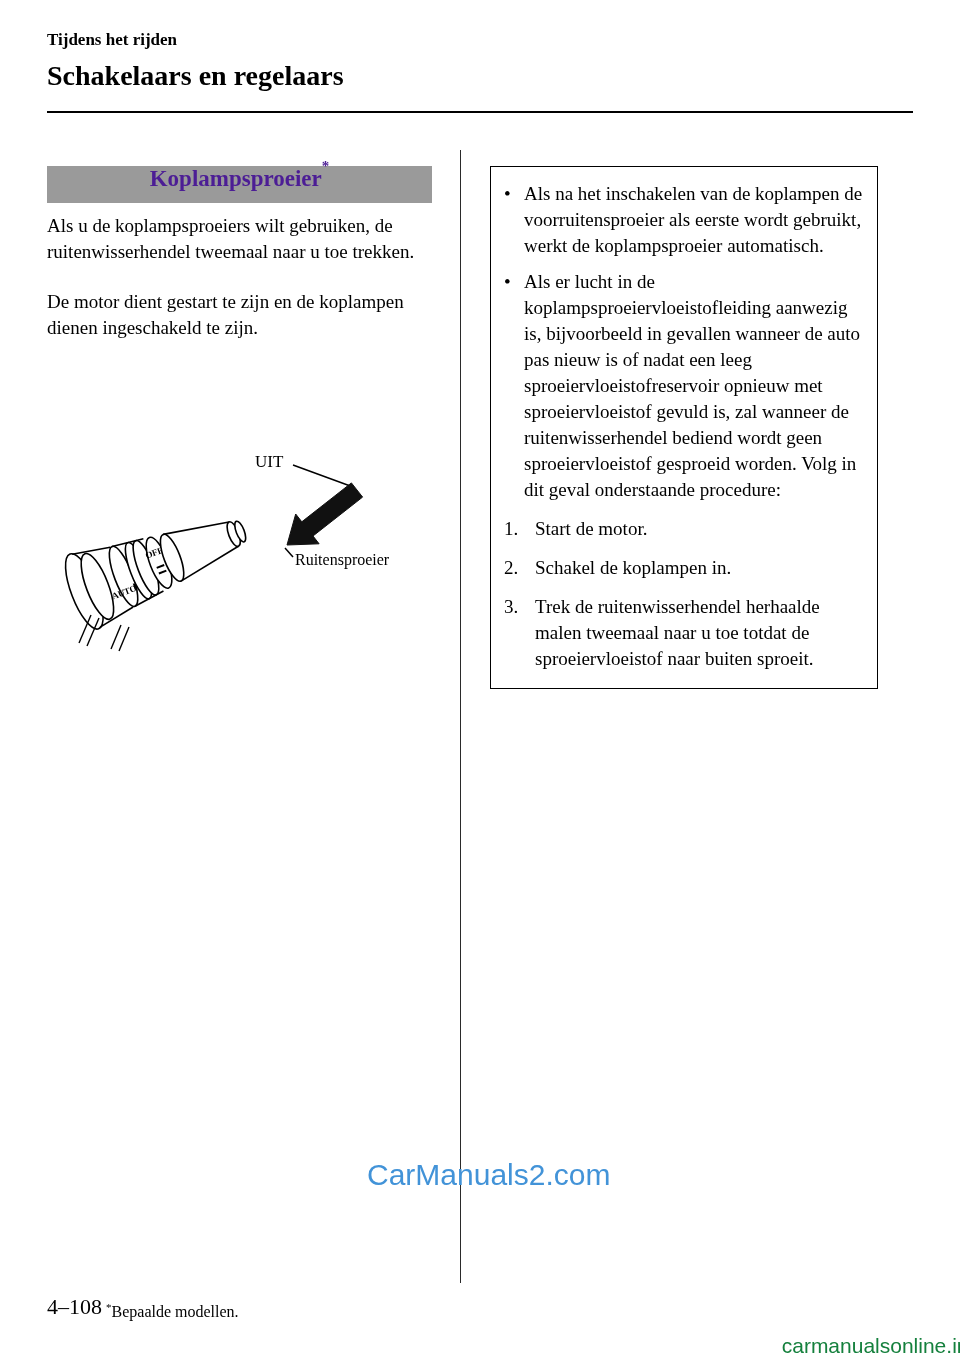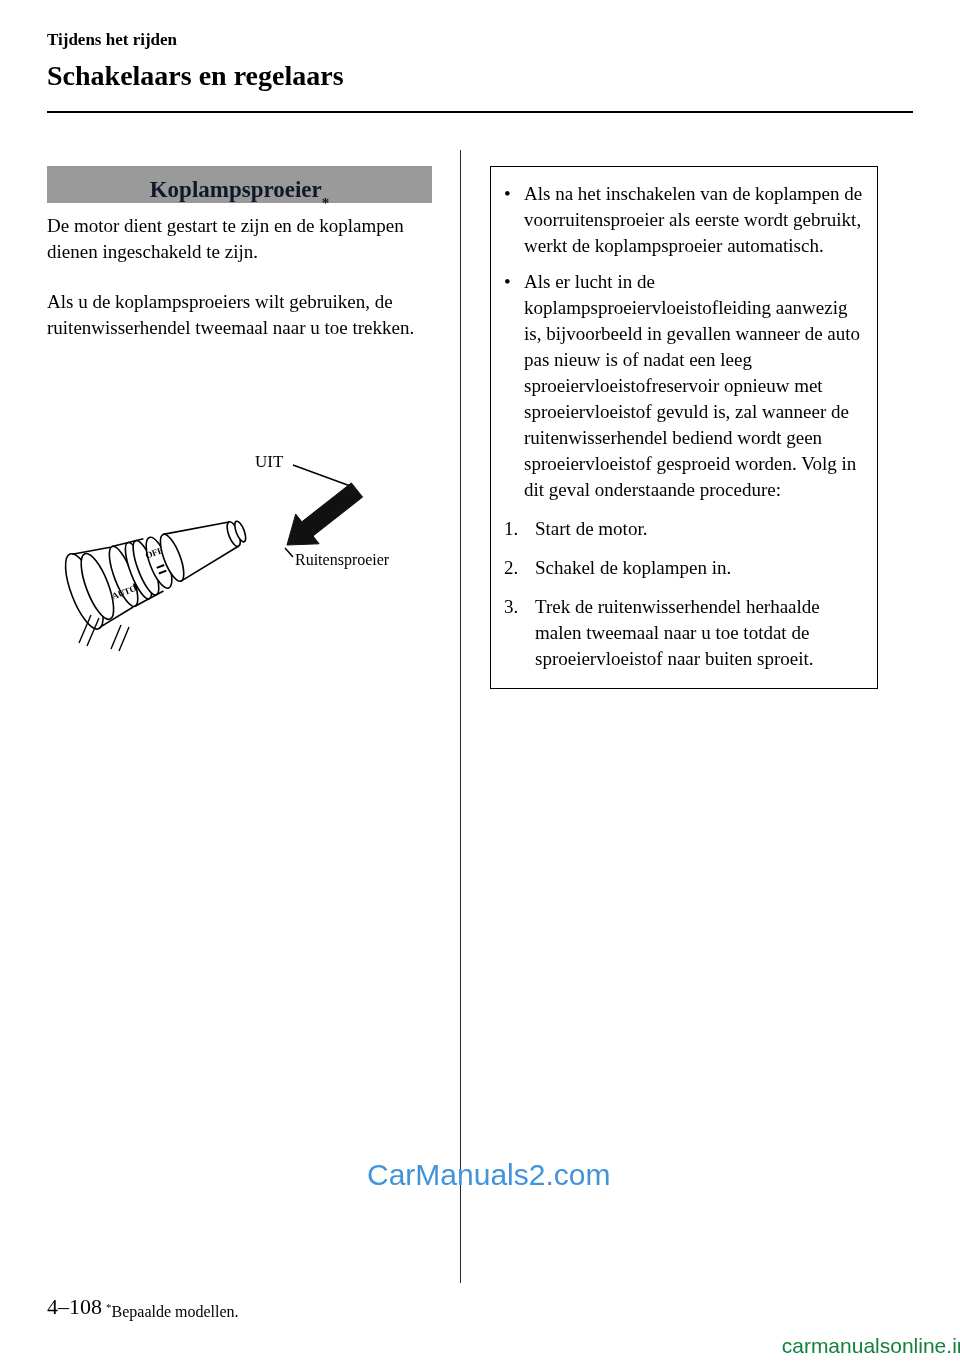--- a/index.html
+++ b/index.html
@@ -26,22 +26,22 @@
     background:#000;
   }
   .col-divider{
     position:absolute;left:460px;top:150px;width:1px;height:1133px;
     background:#2a2a2a;
   }
   
   .topic-heading{
     position:absolute;left:47px;top:166px;width:385px;height:37px;
     background:#9a9a9a;
-    display:flex;align-items:flex-end;justify-content:center;
-    font-size:23px;font-weight:bold;color:#0f172a;
+    display:flex;align-items:flex-start;justify-content:center;
+    font-size:23px;font-weight:bold;color:#4c1d95;
   }
   .topic-heading sup{font-size:15px;line-height:0;}
   .left-paragraphs{
     position:absolute;left:47px;top:213px;width:378px;
     font-size:19px;line-height:26px;
   }
   .left-paragraphs p{margin:0 0 24px 0;}
   .figure{
     position:absolute;left:47px;top:445px;width:400px;height:215px;
   }
@@ -105,22 +105,22 @@
   <div class="page-title">Schakelaars en regelaars</div>
   <div class="header-rule"></div>
   <div class="col-divider"></div>
 
   <div class="topic-heading">
     <span>Koplampsproeier</span>
       <sup>*</sup>
   </div>
 
   <div class="left-paragraphs">
+    <p>Als u de koplampsproeiers wilt gebruiken, de ruitenwisserhendel tweemaal naar u toe trekken.</p>
     <p>De motor dient gestart te zijn en de koplampen dienen ingeschakeld te zijn.</p>
-    <p>Als u de koplampsproeiers wilt gebruiken, de ruitenwisserhendel tweemaal naar u toe trekken.</p>
   </div>
 
   <div class="figure">
     <svg width="400" height="215" viewBox="0 0 400 215">
 
       <text x="208" y="22" font-size="17" fill="#000">UIT</text>
       <line x1="246" y1="20" x2="306" y2="42" stroke="#000" stroke-width="1.5"></line>
 
       <polygon points="304.4,37.9 254.8,76.8 248.7,69.0 240,100 272.1,98.8 266.0,91.0 315.6,52.1" fill="#111" stroke="#111"></polygon>
 

